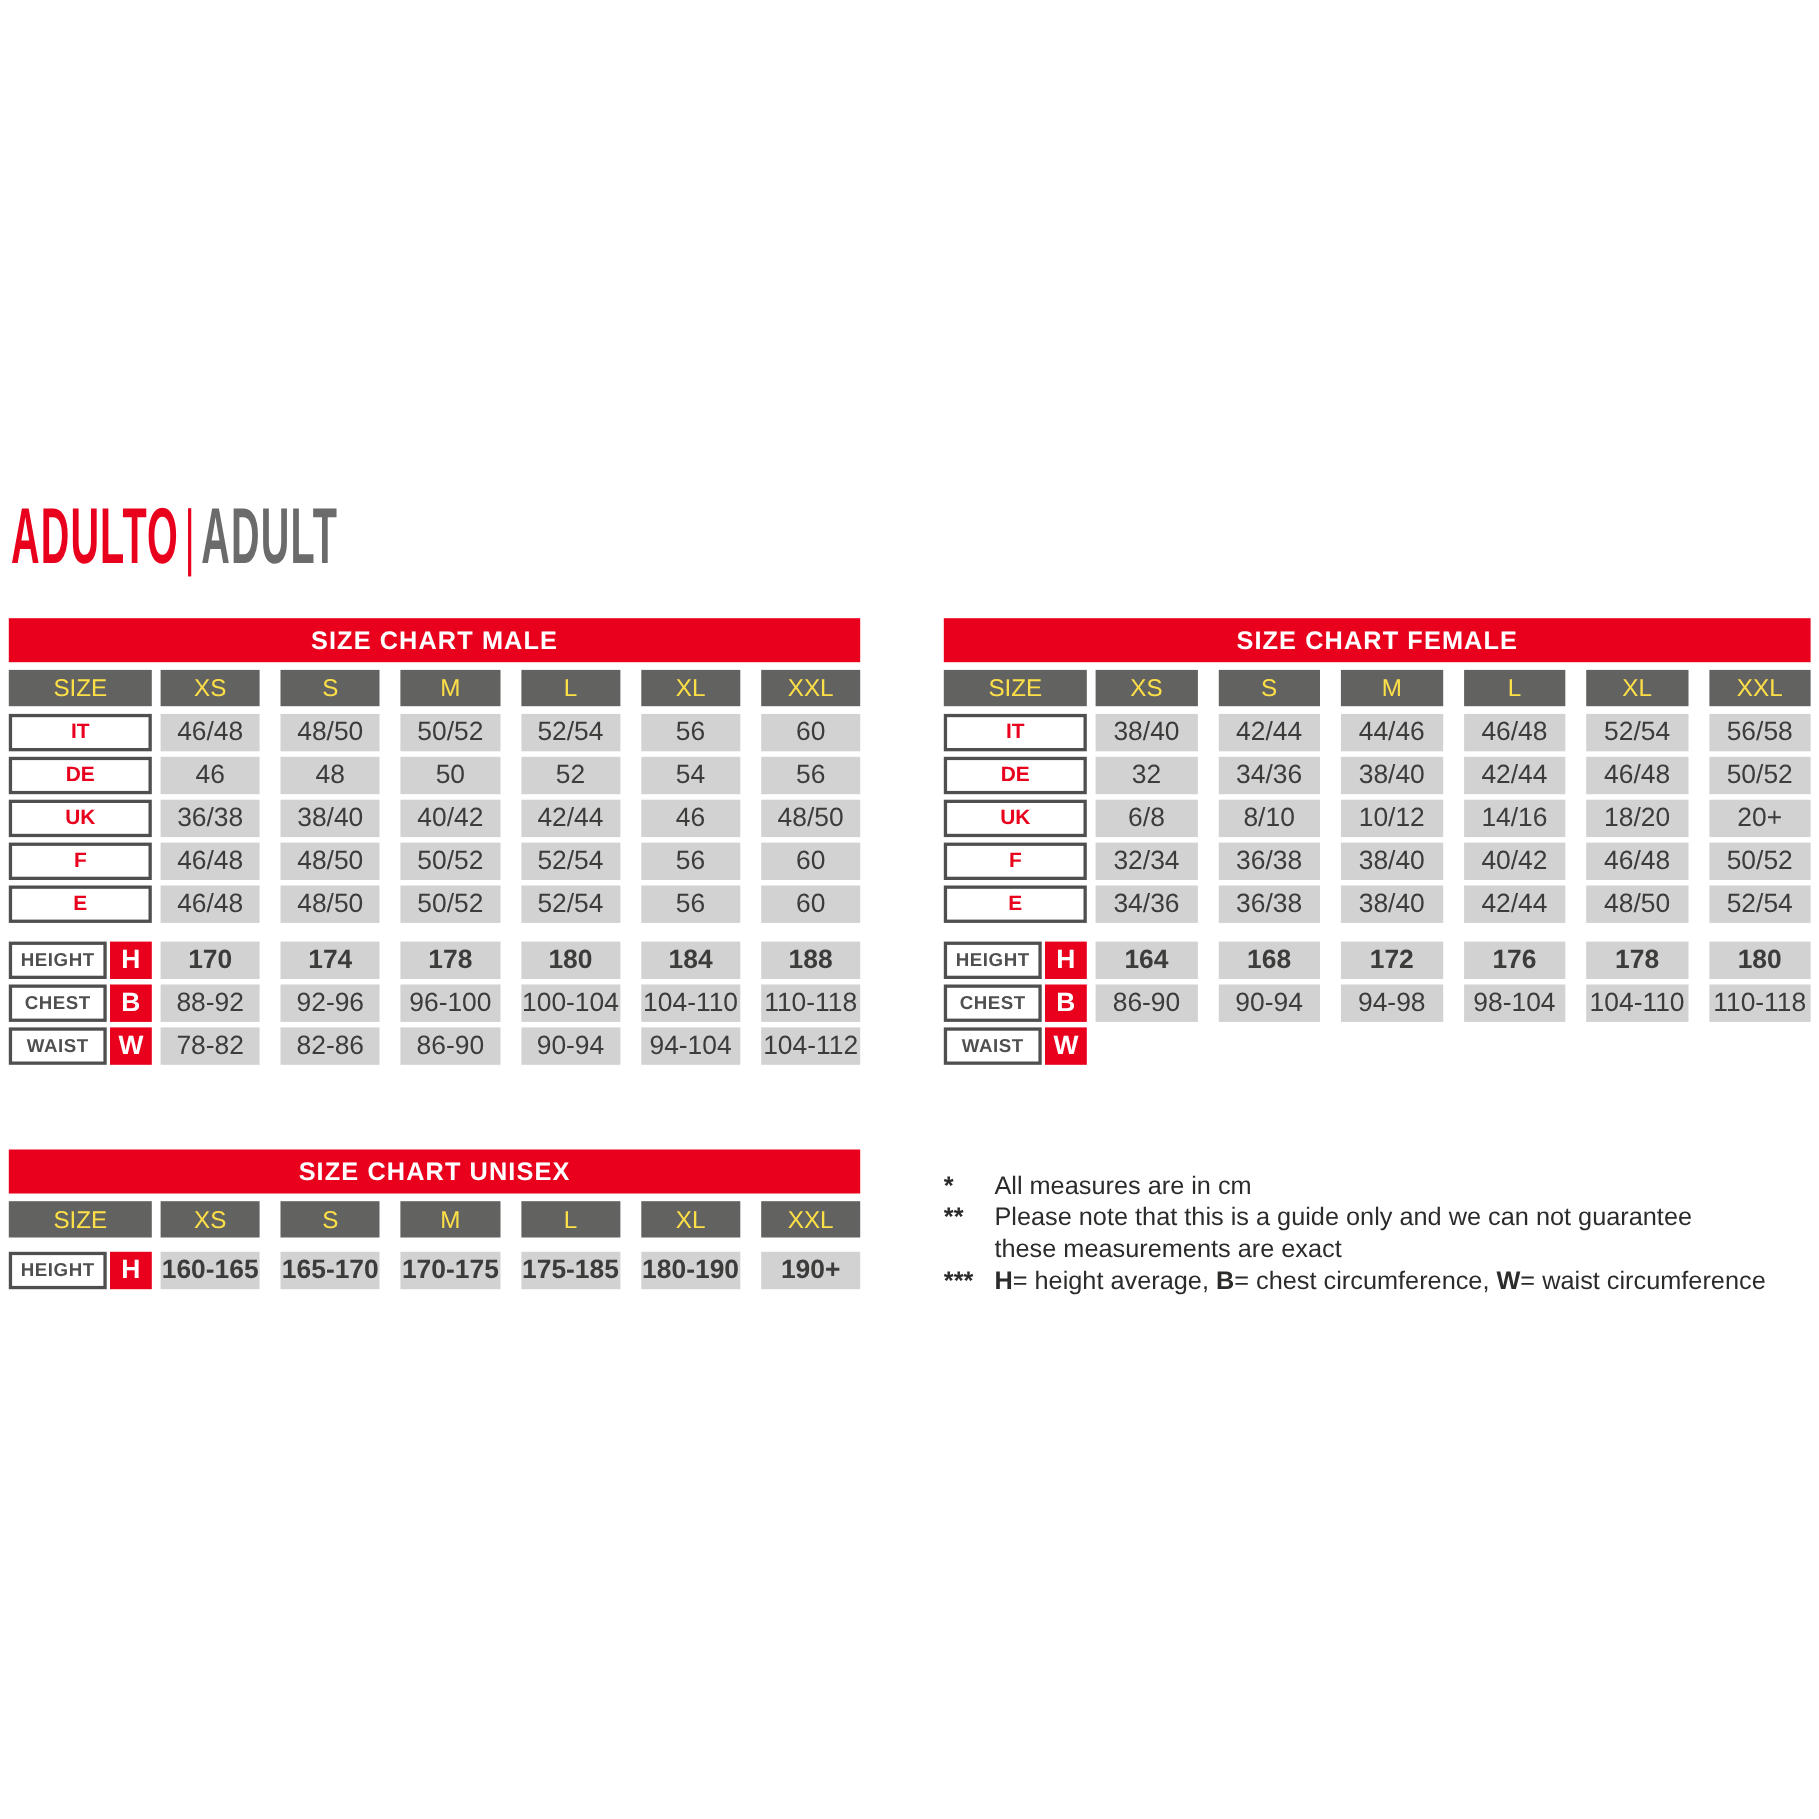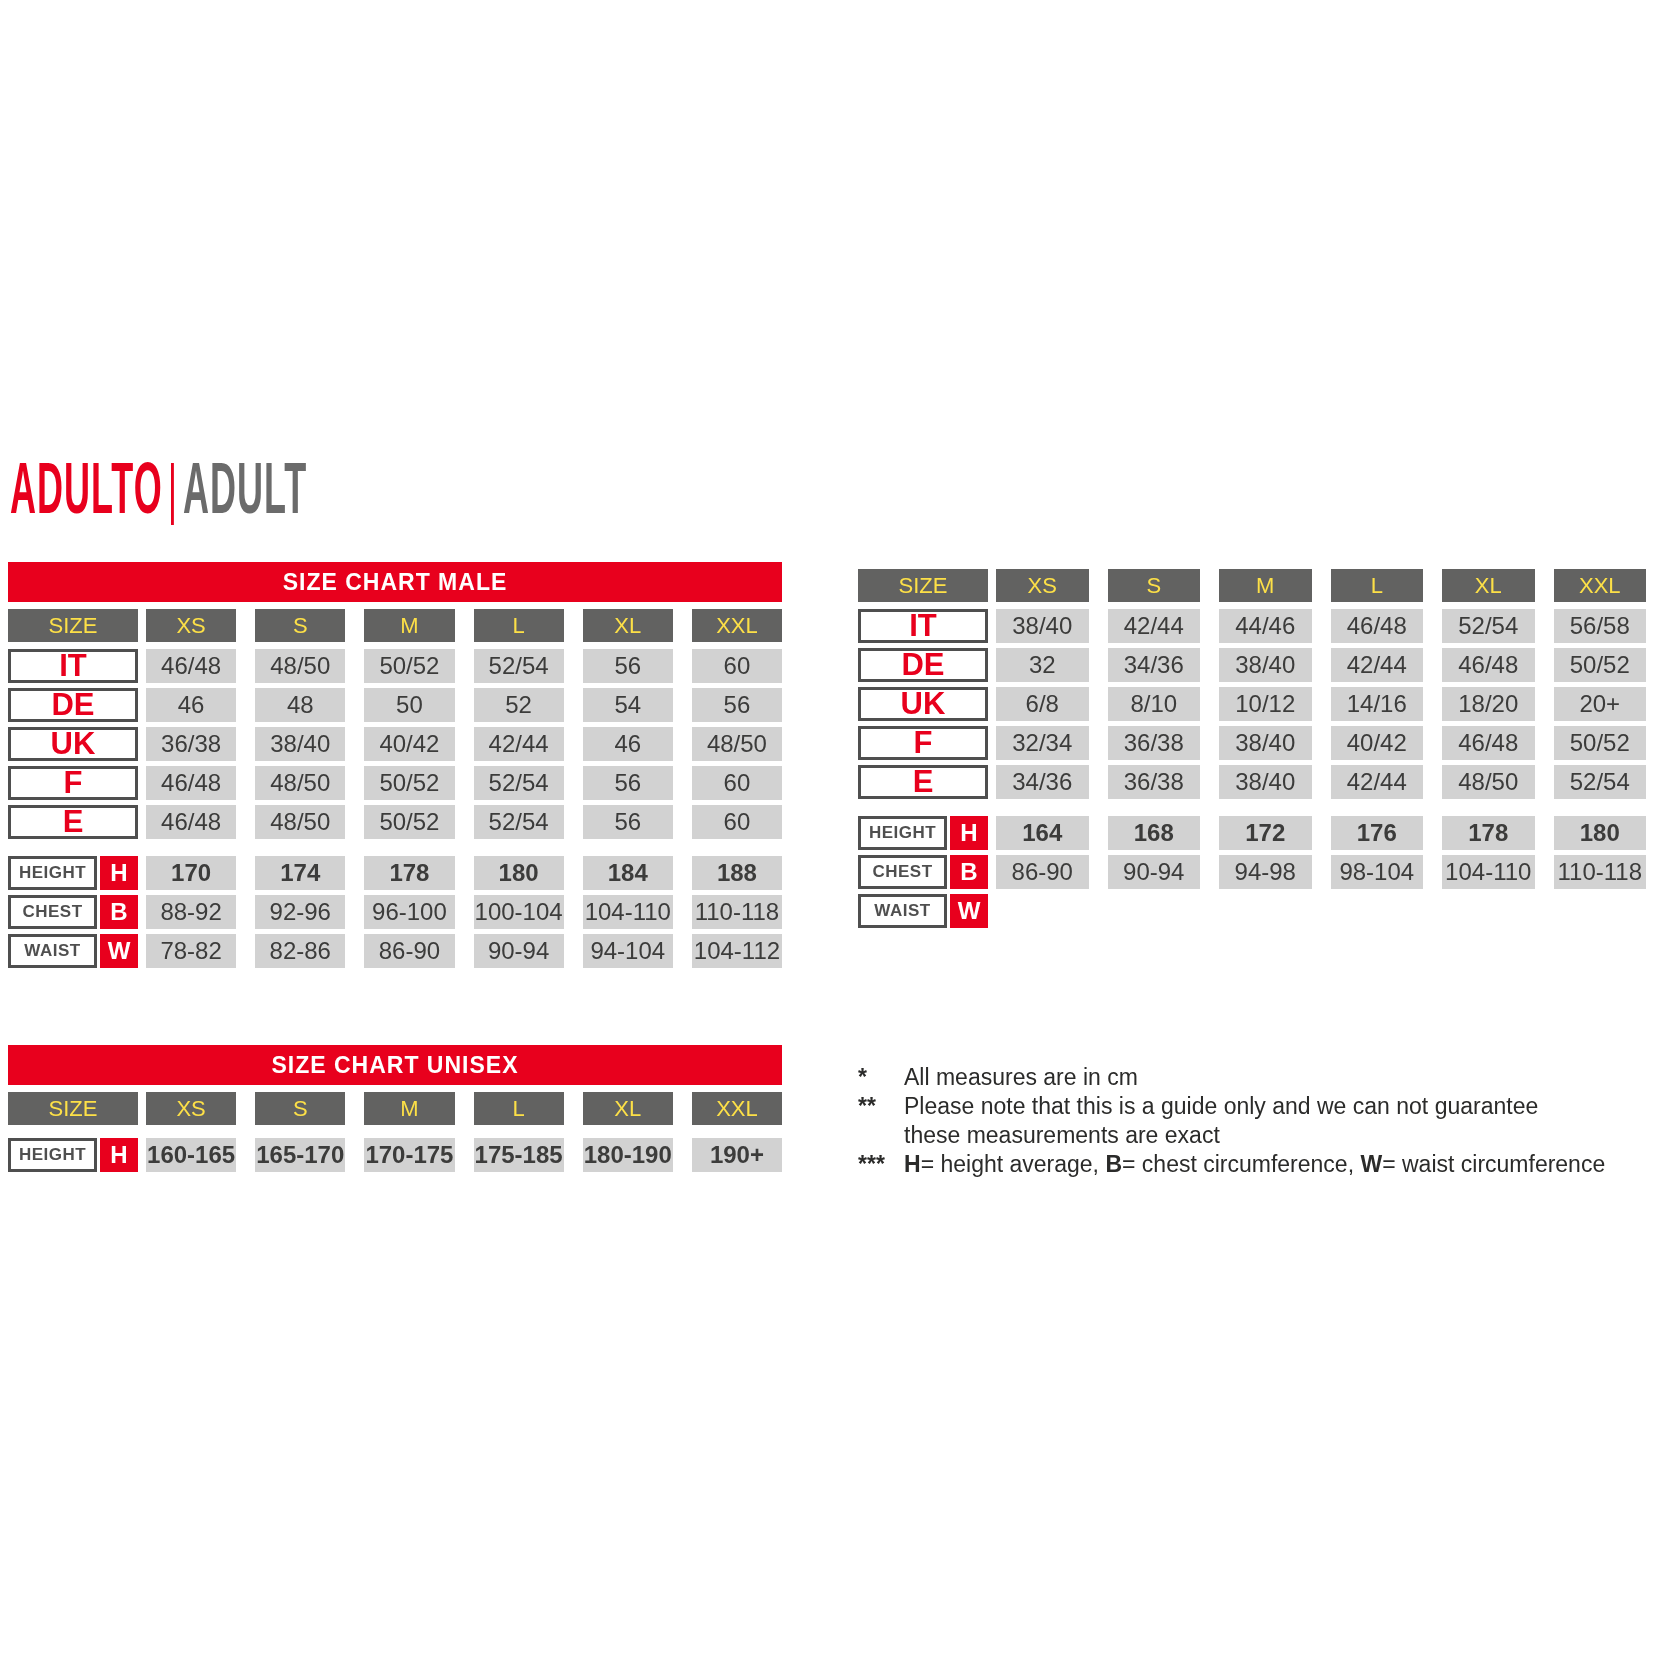--- a/index.html
+++ b/index.html
@@ -52,21 +52,21 @@
   .row.hdr .cell{
     background:var(--hdr-gray);color:#fde047;font-size:22px;font-weight:400;
   }
   .label-cell{
     flex:1;display:flex;align-items:center;justify-content:center;
   }
   .label-box{
     flex:1;display:flex;align-items:center;justify-content:center;
     background:#ffffff;border:3px solid var(--border);box-sizing:border-box;
   }
-  .size-label{color:var(--red);font-weight:bold;font-size:31px;}
+  .size-label{color:var(--red);font-weight:bold;font-size:19px;}
   .measure-label{color:var(--border);font-weight:bold;font-size:17px;letter-spacing:0.5px;}
   .key-box{
     width:38px;flex:none;margin-left:3px;
     background:var(--red);color:#ffffff;font-weight:bold;font-size:24px;
     display:flex;align-items:center;justify-content:center;
   }
   .bold-vals .cell{font-weight:bold;}
   
   .footnotes{
     position:absolute;left:858px;top:1063px;width:792px;
@@ -217,20 +217,21 @@
           <div class="cell">78-82</div>
           <div class="cell">82-86</div>
           <div class="cell">86-90</div>
           <div class="cell">90-94</div>
           <div class="cell">94-104</div>
           <div class="cell">104-112</div>
         </div>
       </div>
     </section>
   <section class="chart-table female">
+      <div class="banner">SIZE CHART FEMALE</div>
       <div class="row hdr">
         <div class="label-area">
           <div class="label-cell">SIZE</div>
         </div>
         <div class="data-area">
           <div class="cell">XS</div>
           <div class="cell">S</div>
           <div class="cell">M</div>
           <div class="cell">L</div>
           <div class="cell">XL</div>

